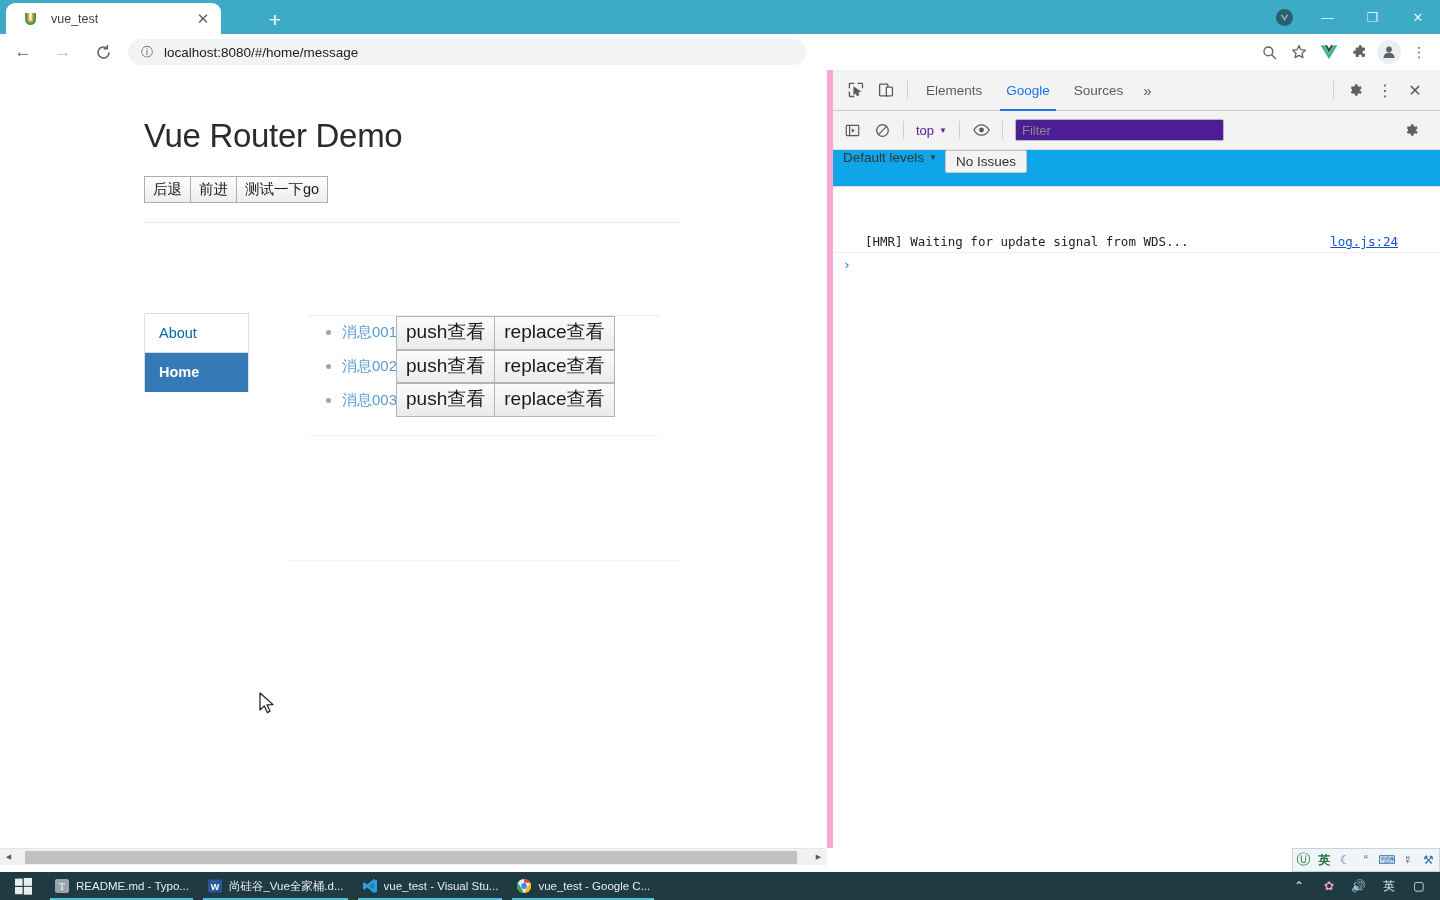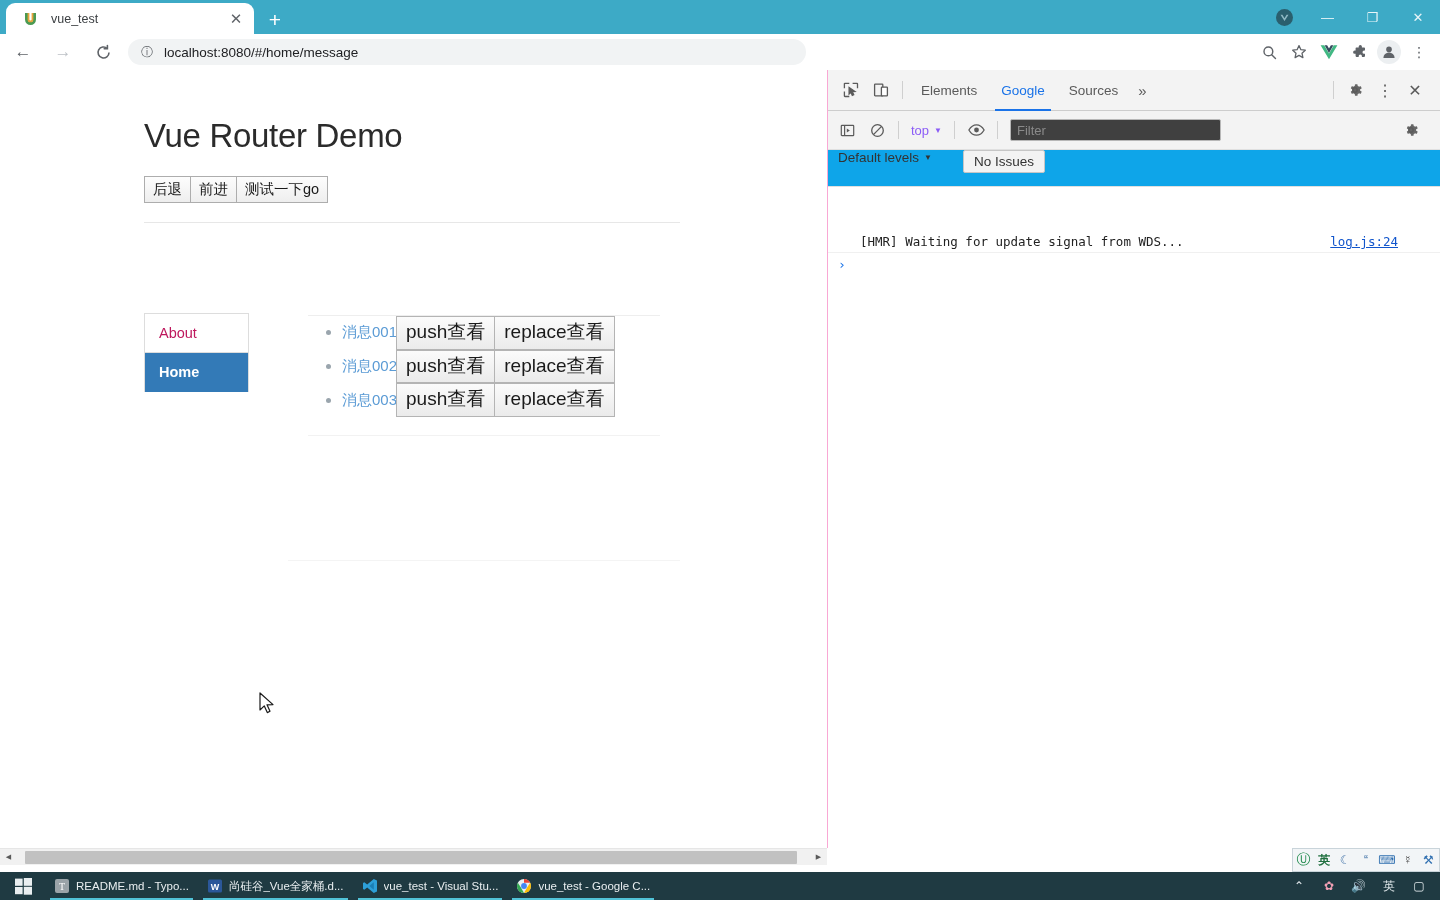--- a/index.html
+++ b/index.html
@@ -10,21 +10,21 @@
     background: #ffffff;
   }
   #root { position: relative; width: 1440px; height: 900px; }
 
   
   .chrome-titlebar {
     position: absolute; left: 0; top: 0; width: 1440px; height: 34px;
     background: #3daac6;
   }
   .tab {
-    position: absolute; left: 6px; top: 3px; width: 248px; height: 31px;
+    position: absolute; left: 6px; top: 3px; width: 215px; height: 31px;
     background: #ffffff;
     border-radius: 9px 9px 0 0;
     display: flex; align-items: center;
   }
   .tab-favicon {
     margin-left: 16px; width: 17px; height: 17px;
     flex: 0 0 17px;
     position: relative;
   }
   .tab-title {
@@ -124,21 +124,21 @@
     position: absolute; left: 144px; top: 152px; width: 536px; height: 0;
     border-top: 1px solid #e7e7e7;
   }
 
   .sidebar {
     position: absolute; left: 144px; top: 243px; width: 105px;
     border: 1px solid #dddddd; border-bottom: none;
     background: #ffffff;
   }
   .side-item {
-    padding: 11px 14px; font-size: 14.5px; color: #be185d;
+    padding: 11px 14px; font-size: 14.5px; color: #0369a1;
     border-bottom: 1px solid #dddddd;
   }
   .side-item.active {
     background: #337ab7; color: #ffffff; font-weight: 700;
     border-color: #337ab7;
   }
 
   .content-panel { position: absolute; left: 288px; top: 243px; width: 392px; }
   .content-heading {
     text-align: center; font-size: 33px; font-weight: 400; color: #2b2b2b;
@@ -202,21 +202,21 @@
   }
   .ps-track { flex: 1 1 auto; height: 17px; position: relative; }
   .ps-thumb {
     position: absolute; left: 8px; top: 2px; width: 772px; height: 13px;
     background: #c1c1c1; border-radius: 1px;
   }
 
   
   .devtools {
     position: absolute; left: 827px; top: 70px; width: 613px; height: 778px;
-    background: #ffffff; border-left: 1px solid #f9a8d4;
+    background: #ffffff; border-left: 6px solid #f9a8d4;
   }
   .dt-tabbar {
     height: 41px; display: flex; align-items: center;
     border-bottom: 1px solid #cdcdcd; background: #f3f3f3;
   }
   .dt-ico {
     width: 30px; height: 28px; flex: 0 0 30px;
     display: flex; align-items: center; justify-content: center;
     color: #5a5a5a;
   }
@@ -231,39 +231,39 @@
     height: 2px; background: #1a73e8;
   }
   .dt-more { font-size: 15px; color: #5a5a5a; padding: 0 8px; }
   .dt-spacer { flex: 1 1 auto; }
 
   .dt-console-bar {
     height: 39px; display: flex; align-items: center;
     border-bottom: 1px solid #e0e0e0; background: #f3f3f3; padding: 0 4px;
   }
   .ctx-select {
-    font-size: 13px; color: #8b5cf6; display: flex; align-items: center;
+    font-size: 13px; color: #4c1d95; display: flex; align-items: center;
     padding: 0 6px; white-space: nowrap;
   }
   .caret { margin-left: 5px; font-size: 8px; }
   .filter-input {
-    flex: 1 1 auto; height: 22px; background: #404040;
+    flex: 1 1 auto; height: 22px; background: #4c1d95;
     border: 1px solid #b7b7b7; border-radius: 2px;
     font-family: "Liberation Sans", sans-serif; font-size: 13px;
     color: #8a8a8a; padding: 0 6px; margin: 0 6px;
     max-width: 222px; display: flex; align-items: center;
   }
 
   .dt-levels-bar {
     height: 37px; display: flex; align-items: flex-start;
     border-bottom: 1px solid #e0e0e0; background: #0ea5e9; padding: 0 10px;
   }
   .levels-sel { font-size: 13.5px; color: #333; display: flex; align-items: center; }
   .issues-btn {
-    margin-left: 31px; font-size: 13.5px; color: #333;
+    margin-left: 8px; font-size: 13.5px; color: #333;
     border: 1px solid #c6c6c6; border-radius: 2px;
     padding: 3px 10px; background: #f3f3f3;
   }
 
   .dt-console-body { background: #ffffff; height: 660px; position: relative; margin-top: 44px; }
   .log-row {
     display: flex; align-items: baseline; padding: 3px 0 3px 32px;
     border-bottom: 1px solid #f0f0f0;
   }
   .log-text {

